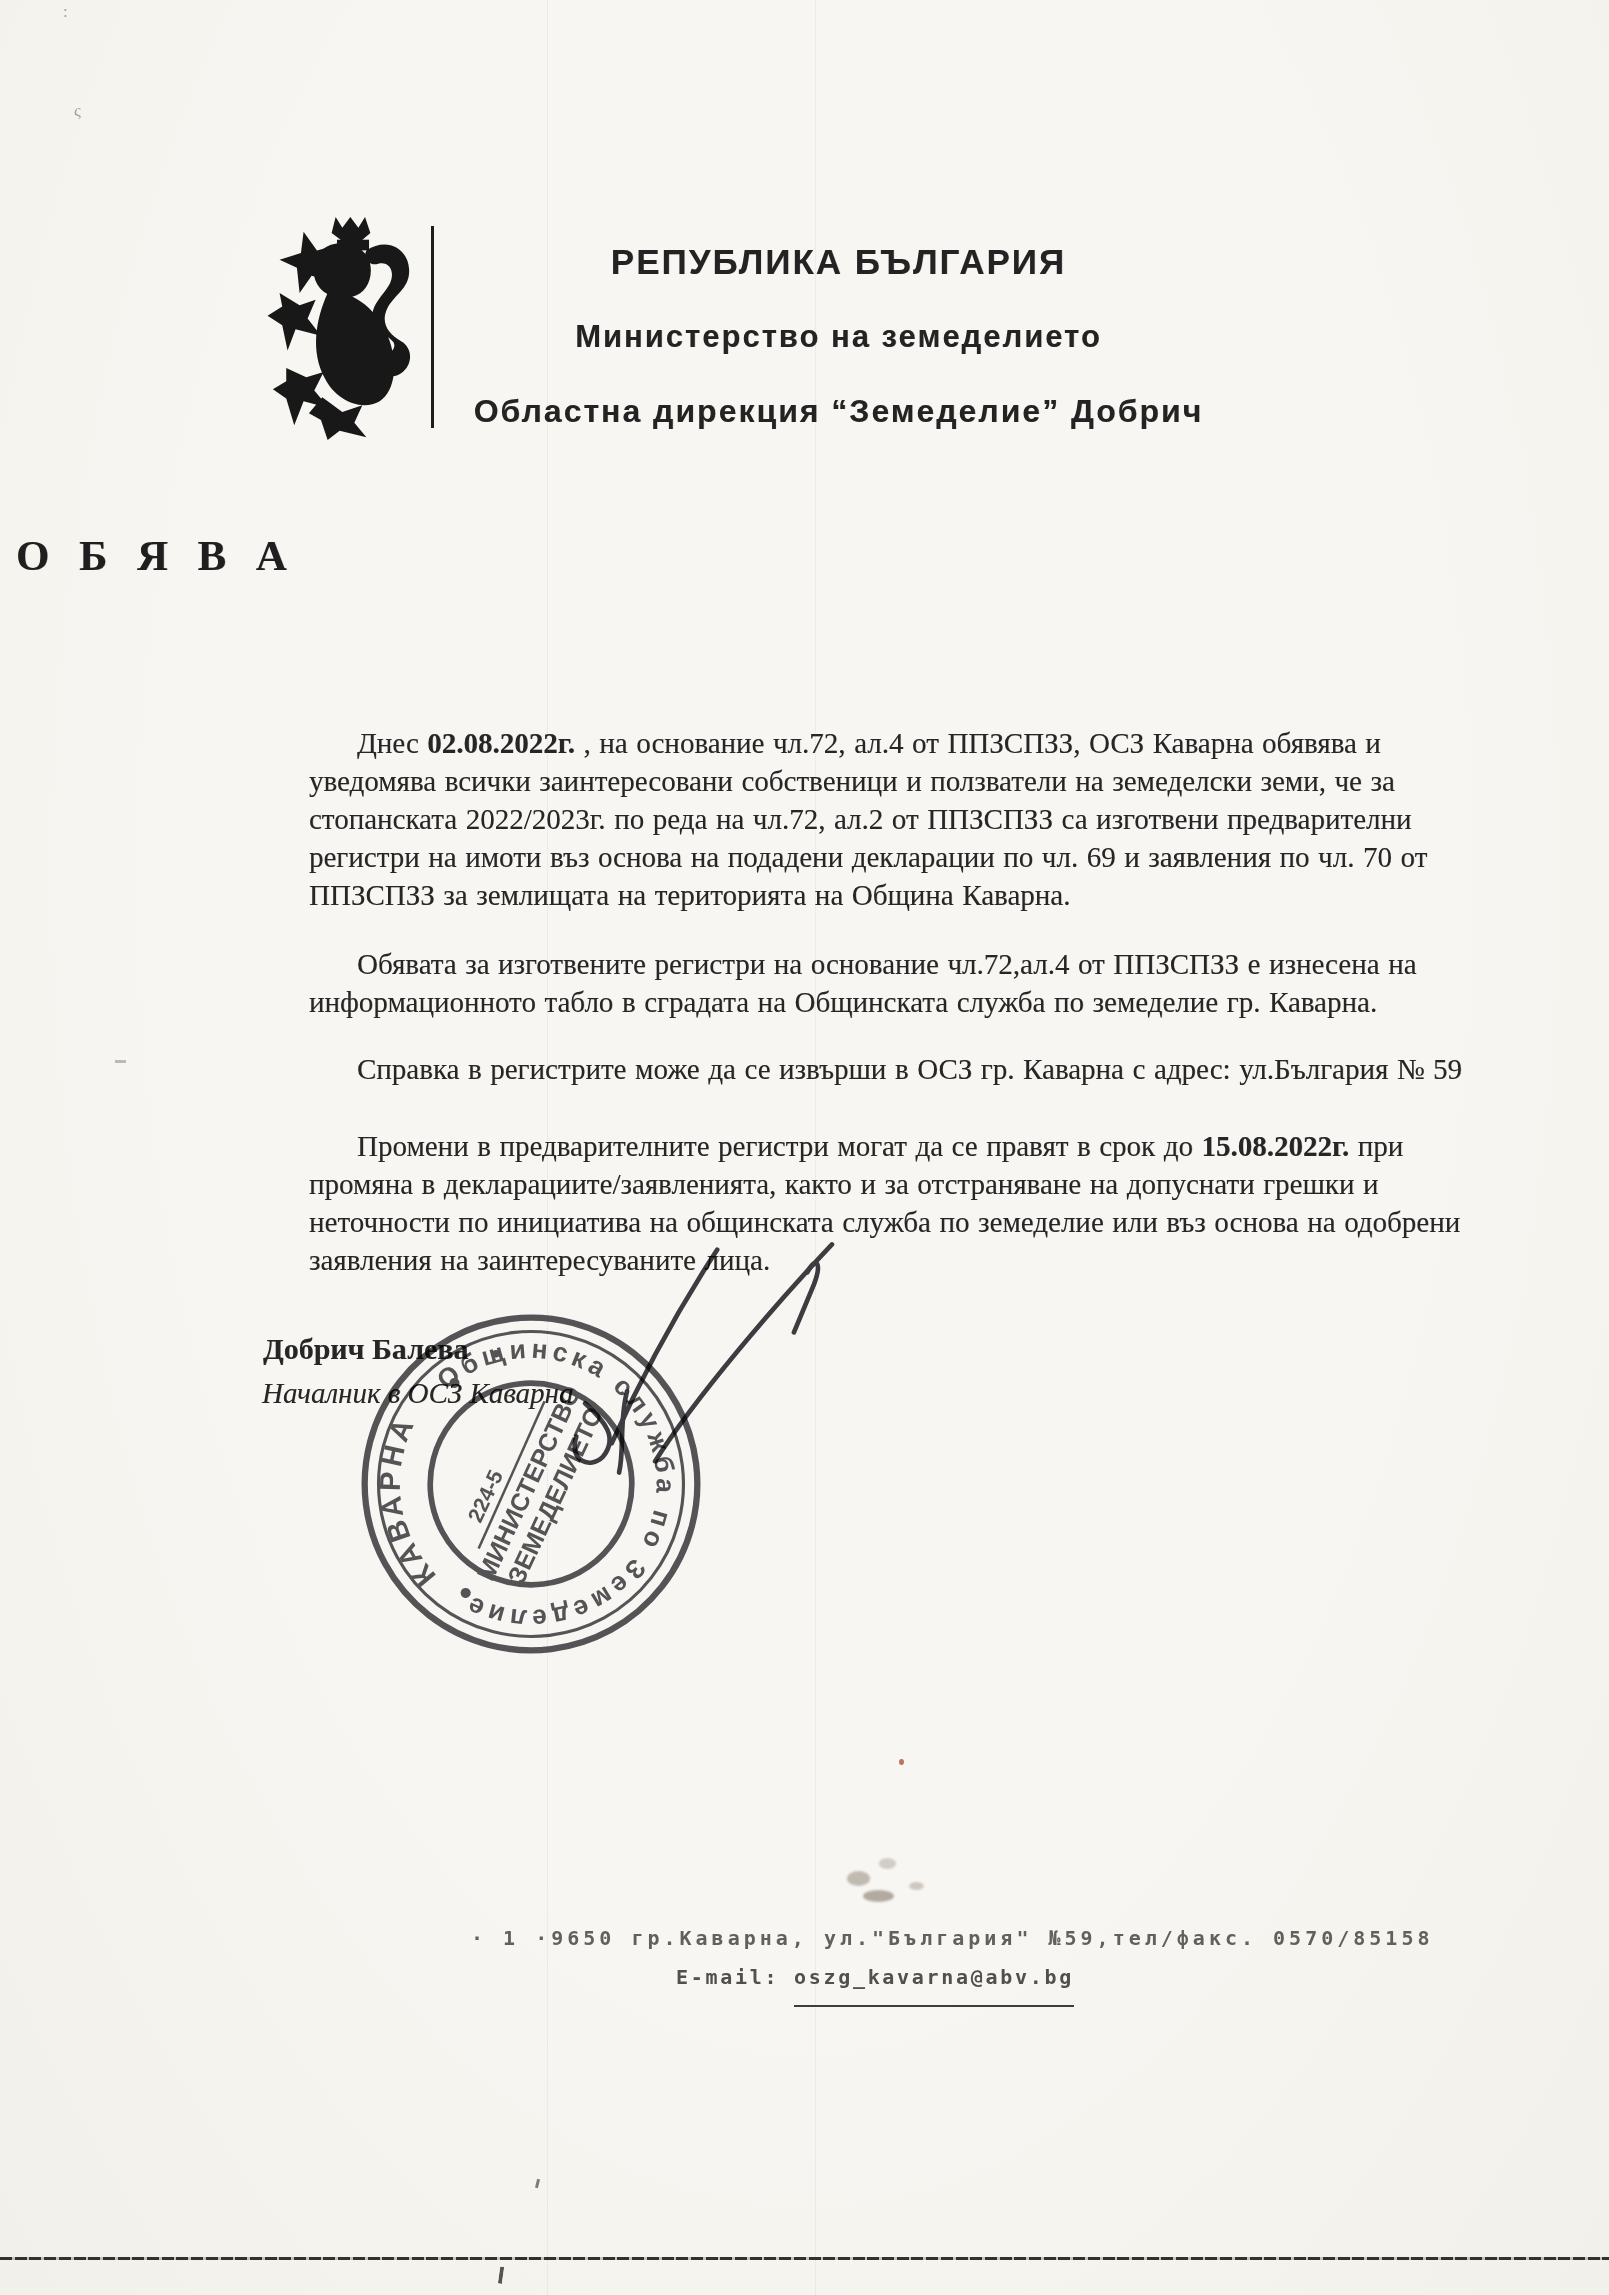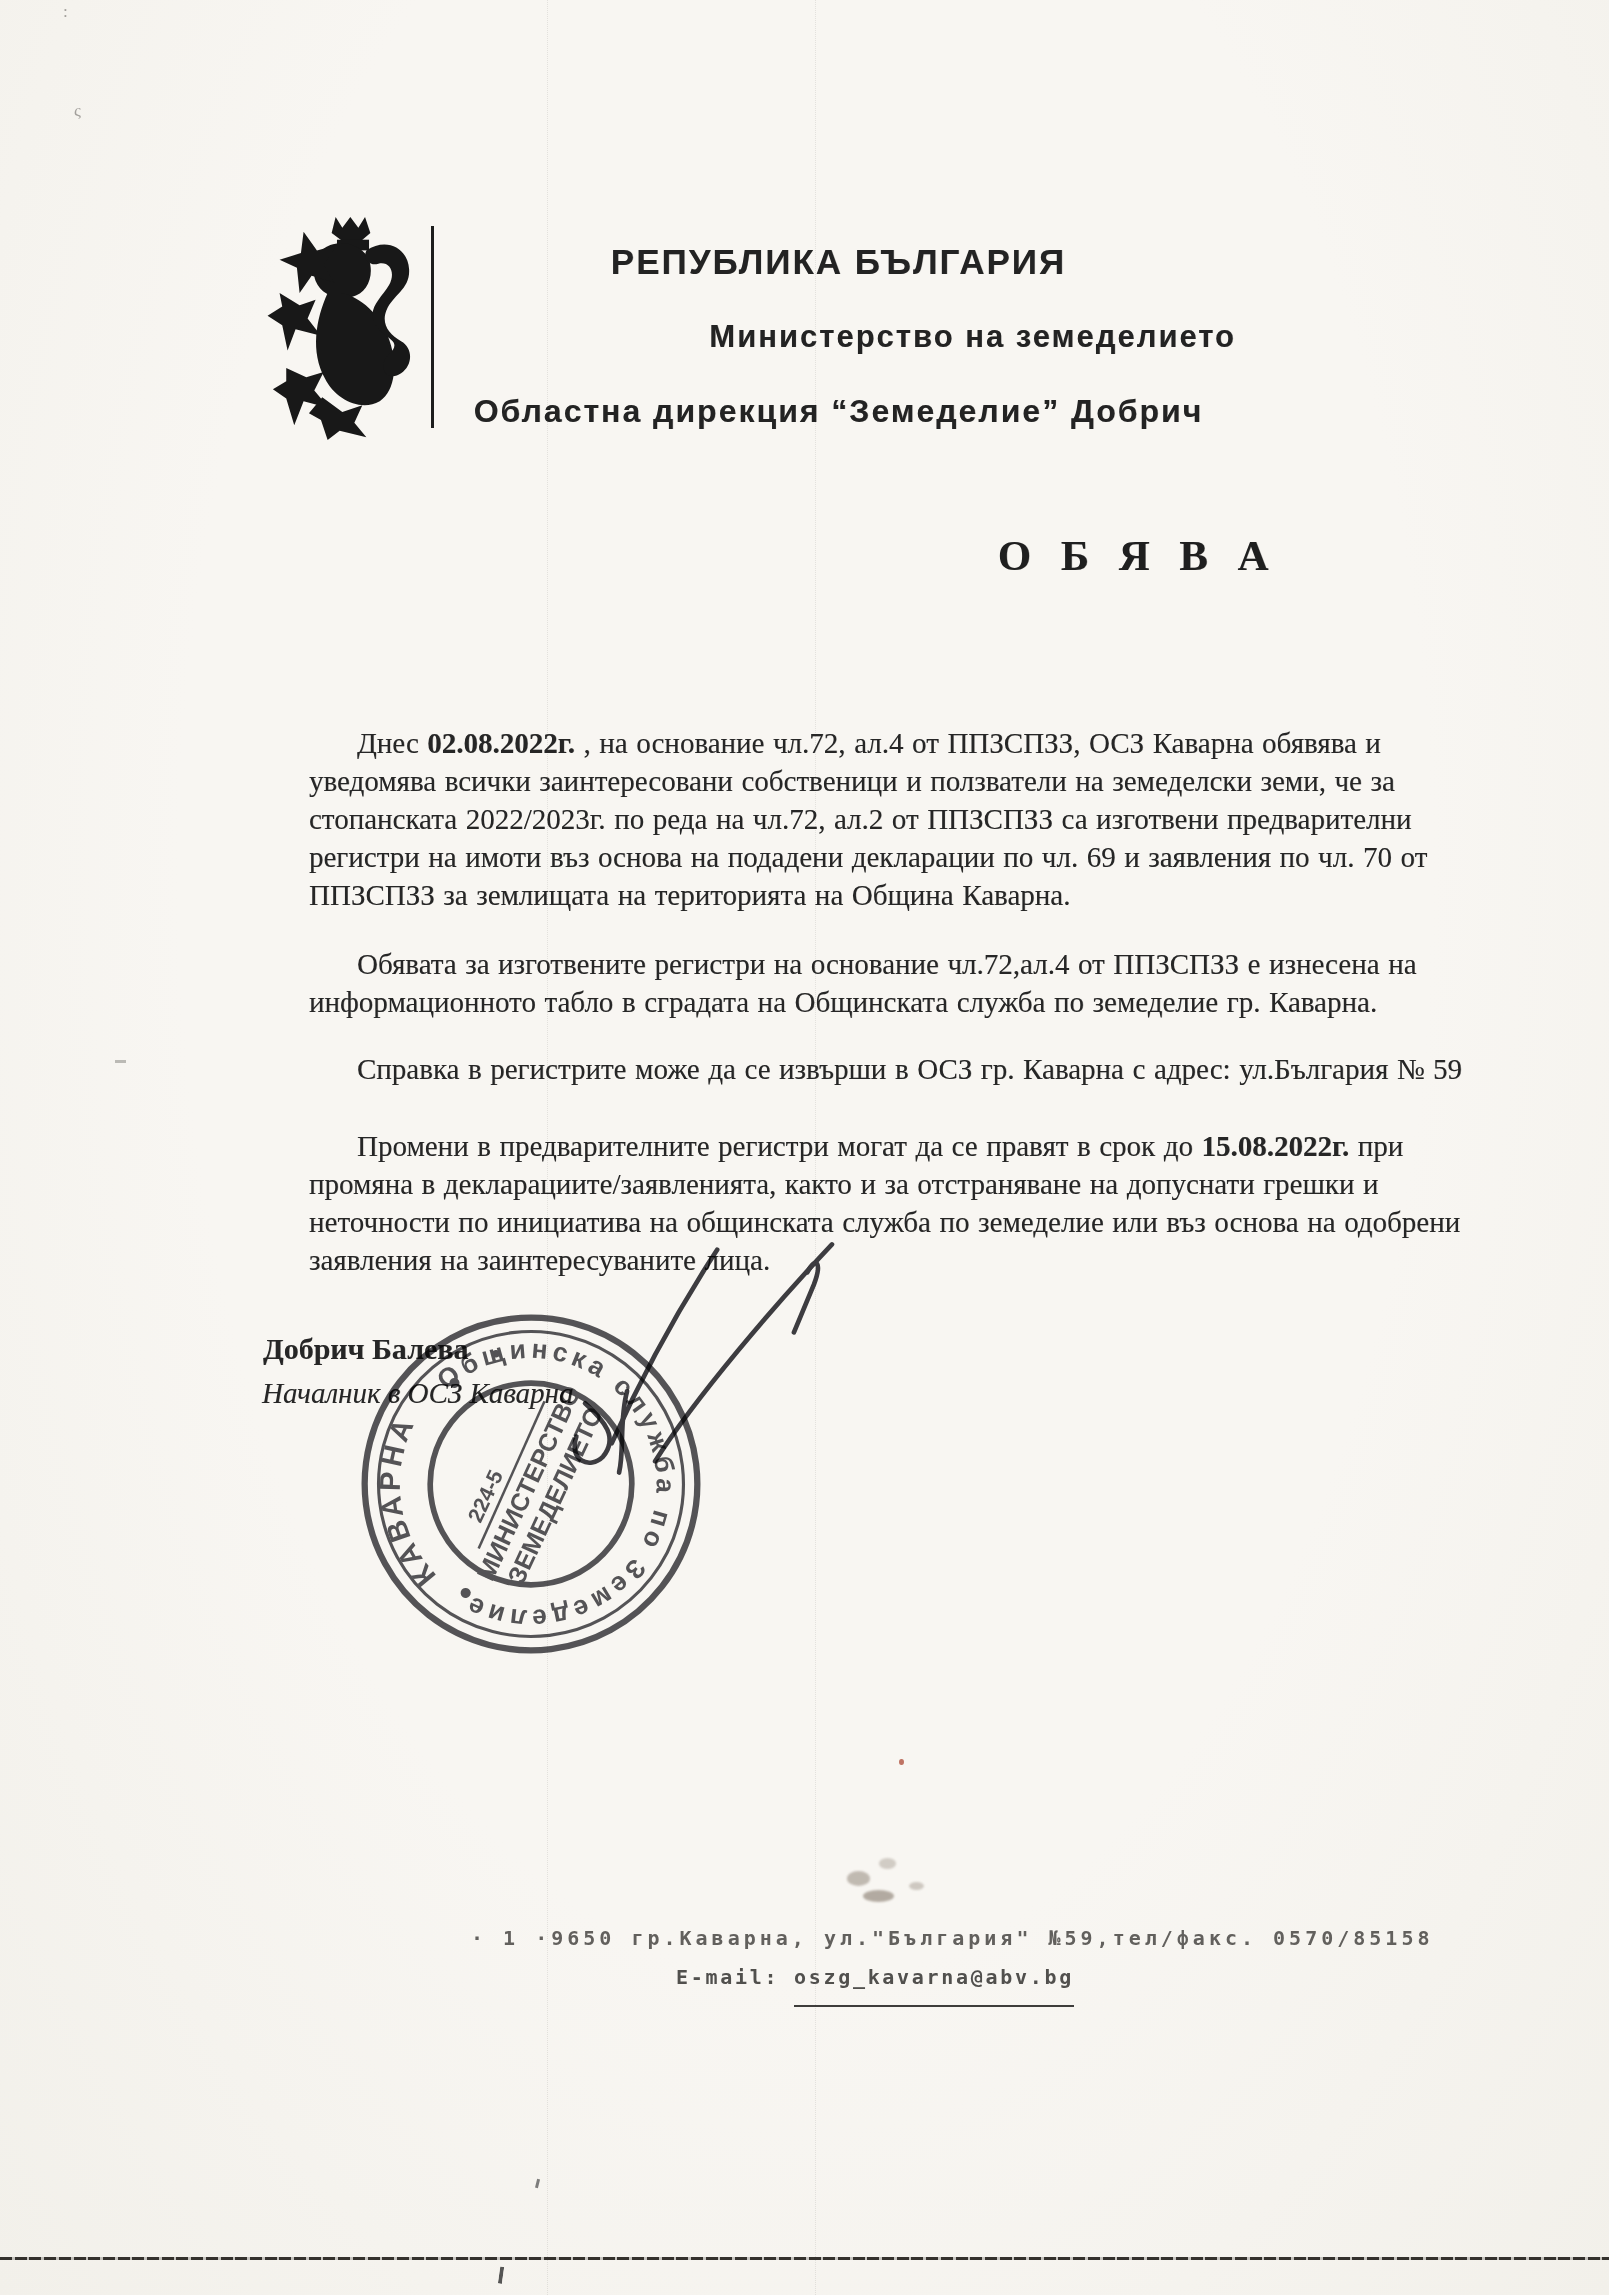--- a/index.html
+++ b/index.html
@@ -18,27 +18,27 @@
 
   
   .emblem{position:absolute;left:266px;top:213px;width:166px;height:227px;}
   .hrule{position:absolute;left:431px;top:226px;width:3.3px;height:202px;background:#1d1d1d;}
   .hline{
     position:absolute;left:441px;width:795px;text-align:center;
     font-family:"Liberation Sans", sans-serif;font-weight:bold;color:#232323;
     letter-spacing:2px;white-space:nowrap;
   }
   .h1{top:242px;font-size:35px;}
-  .h2{top:319px;font-size:31px;text-align:right;}
+  .h2{top:319px;font-size:31px;}
   .h3{top:393px;font-size:32px;}
   .h4{top:468px;font-size:32px;}
 
   
   .title{
-    position:absolute;left:4px;top:531px;width:1274px;text-align:right;
+    position:absolute;left:16px;top:531px;width:1274px;text-align:left;
     font-size:43px;font-weight:bold;letter-spacing:9.4px;color:#1f1f1f;white-space:nowrap;
   }
 
   
   .body{position:absolute;left:261px;top:724px;width:1203px;font-size:29px;line-height:38px;word-spacing:1.3px;}
   .para{margin:0;}
   .p1{margin-bottom:31px;} .p2{margin-bottom:29px;} .p3{margin-bottom:39px;}
   .bline{white-space:nowrap;margin-left:48px;}
   .indent{text-indent:48px;}
   b{font-weight:bold;}

